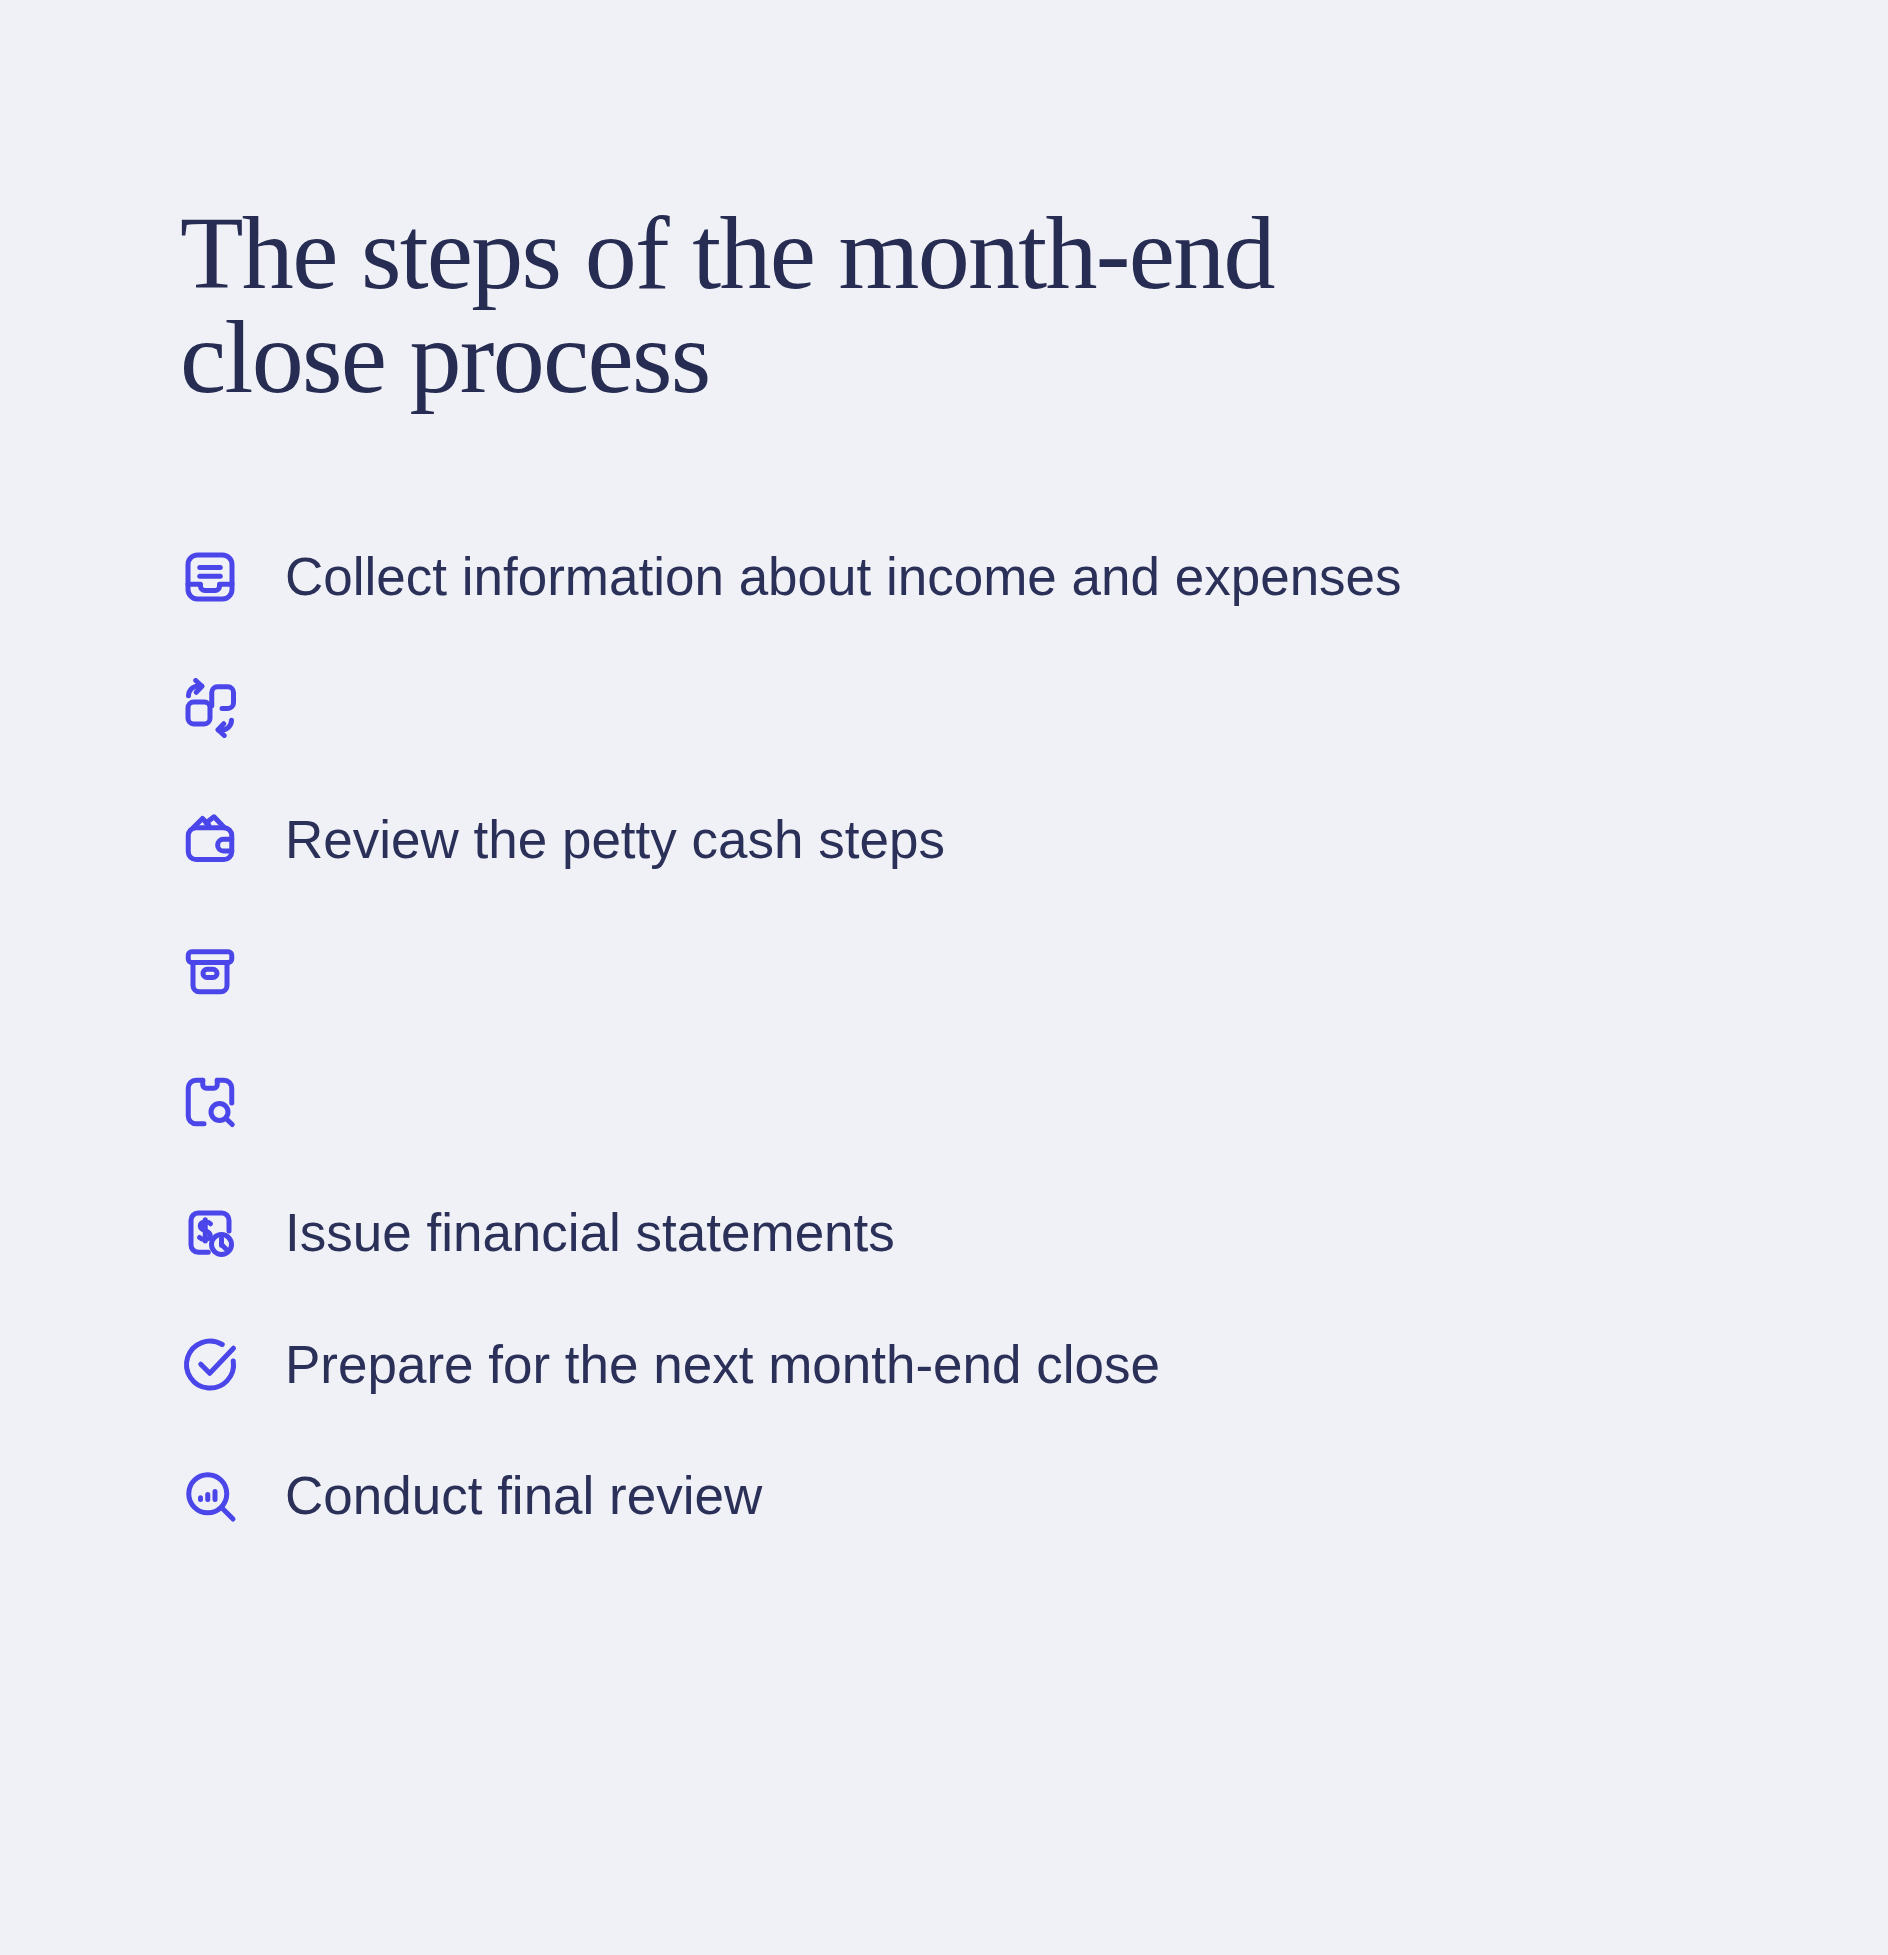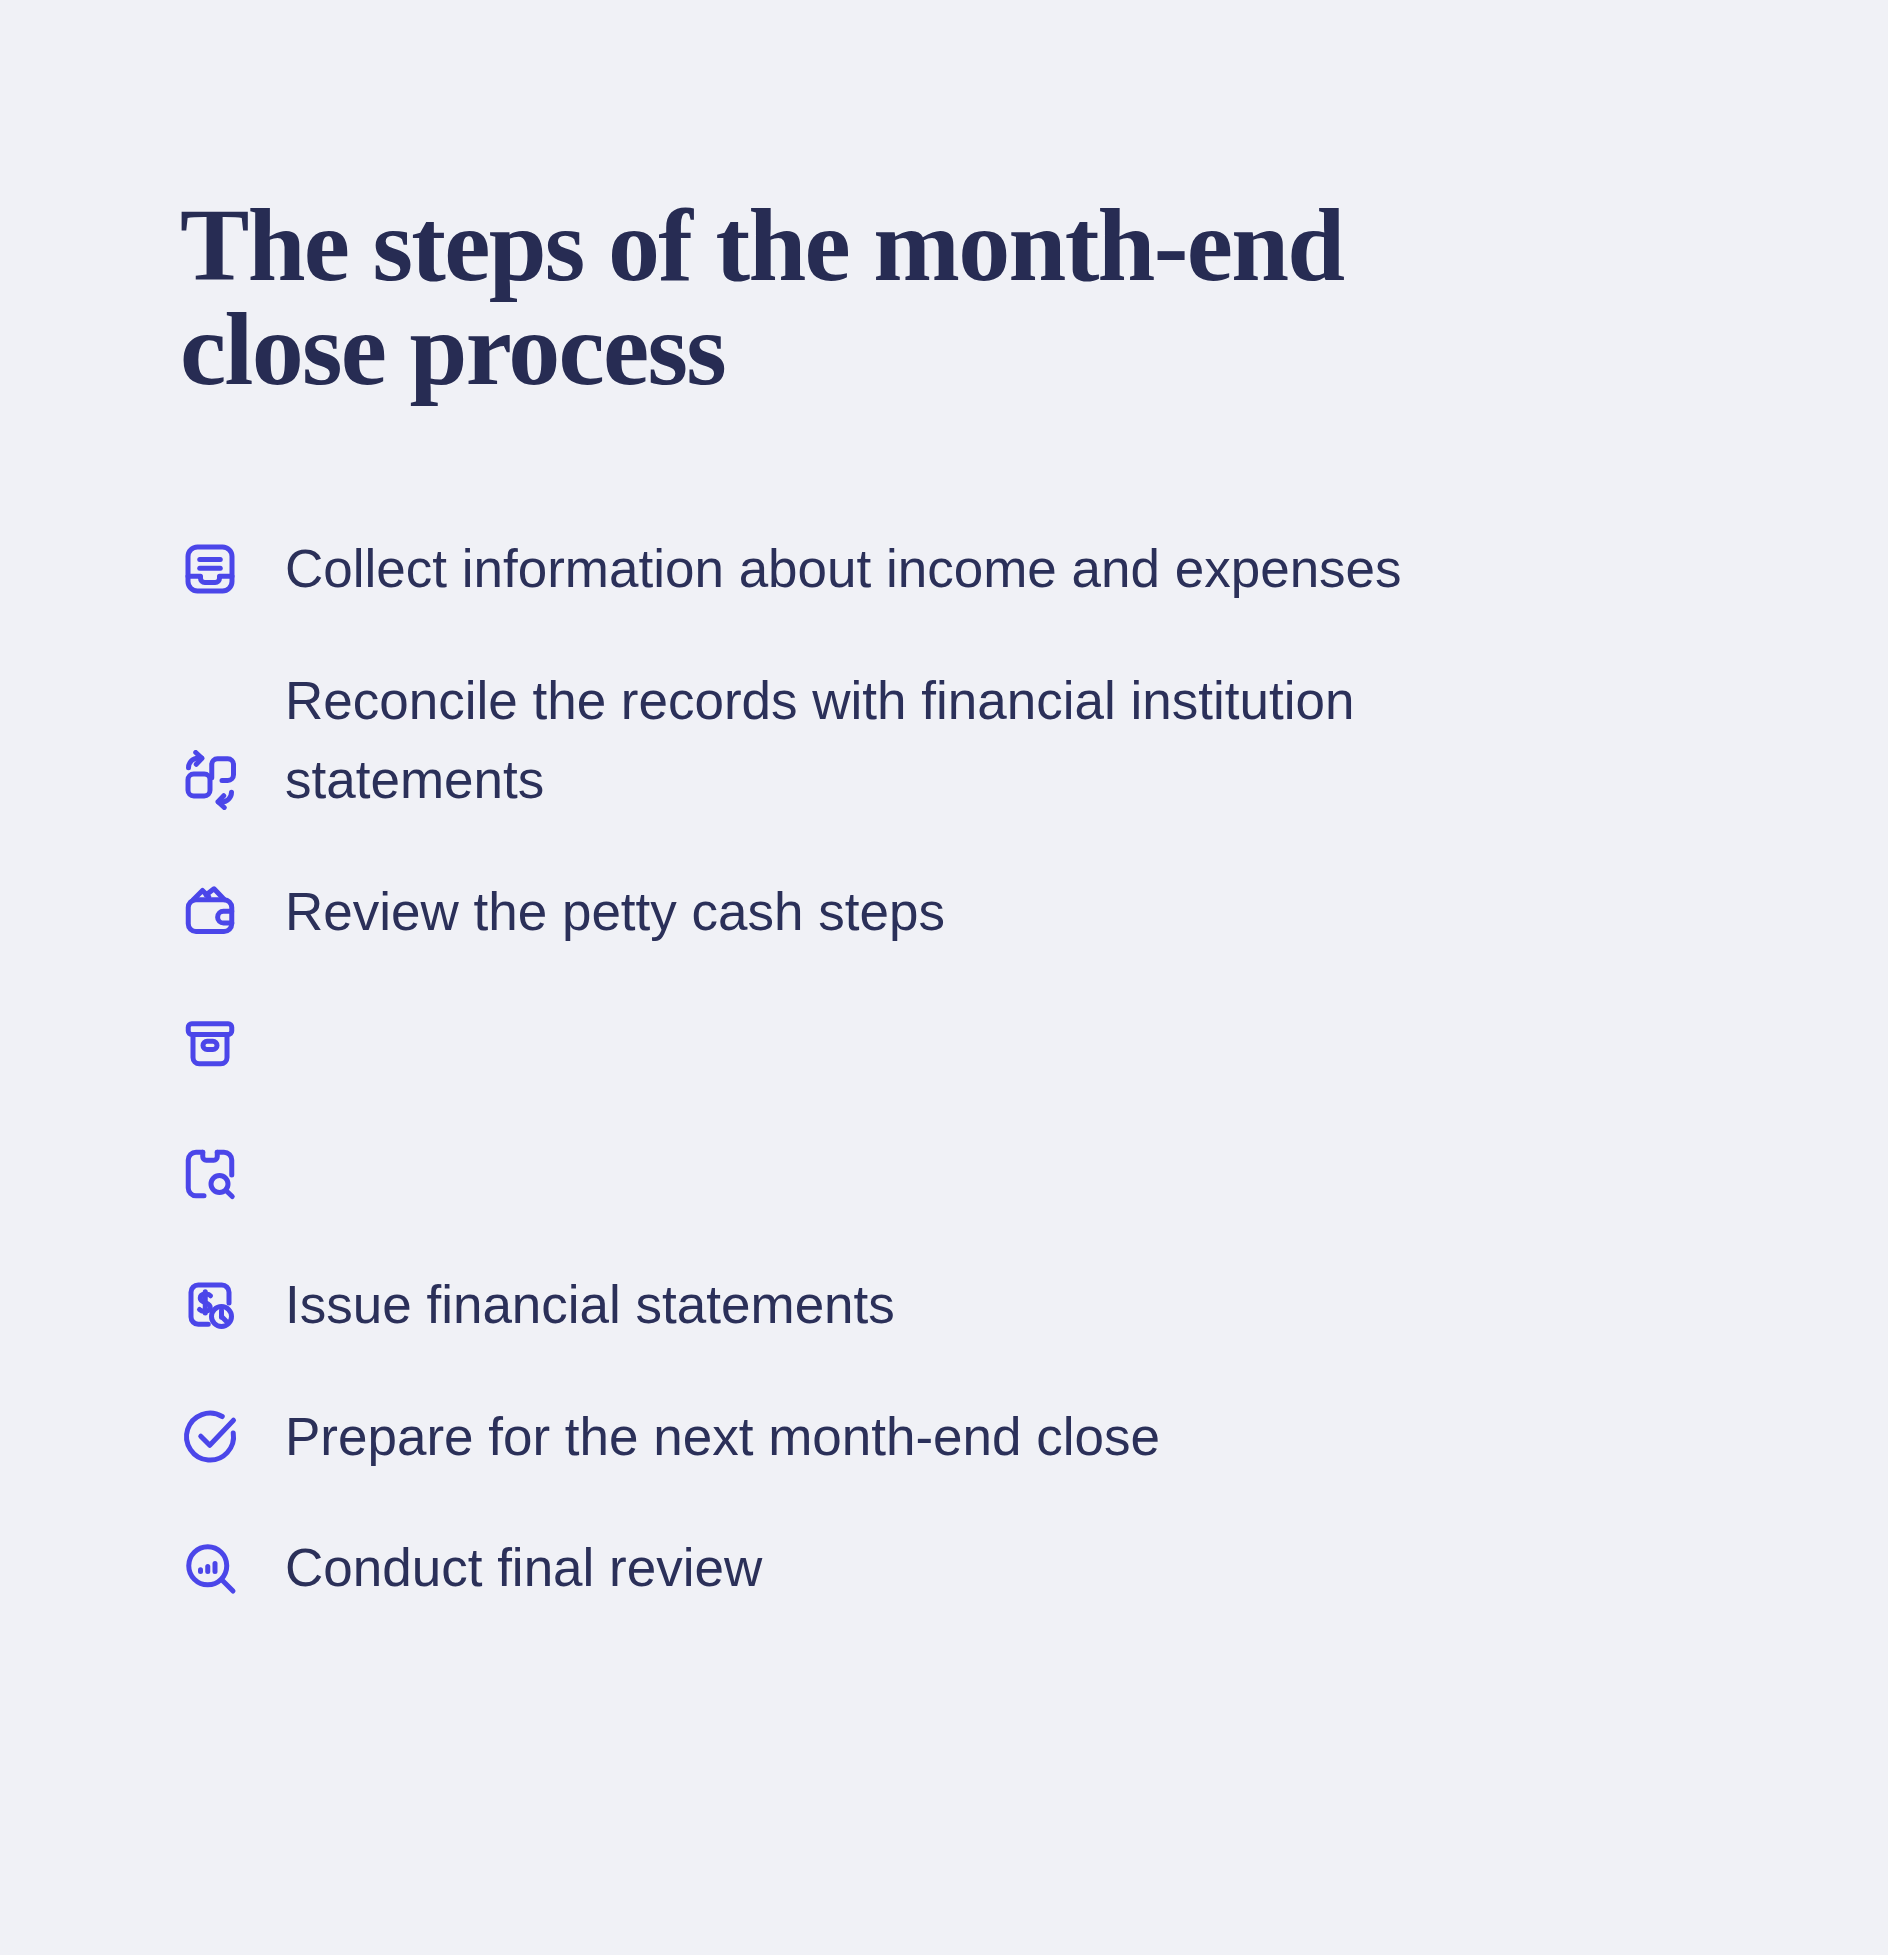--- a/index.html
+++ b/index.html
@@ -6,23 +6,23 @@
     --bg:#F0F1F6; --accent:#4B46E9; --title:#272C53; --text:#2B3059;
   }
   html,body{margin:0;padding:0;}
   body{
     width:1889px;height:1956px;box-sizing:border-box;overflow:hidden;
     background:var(--bg);
     padding:189px 101px 0 180px;
     font-family:"Liberation Sans",sans-serif;
   }
   h1{
-    margin:4px 0 128px 0;
+    margin:12px 0 128px 0;
     font-family:"Liberation Serif",serif;
-    font-weight:700;
+    font-weight:400;
     font-size:104px;
     line-height:1.0;
     letter-spacing:-1.7px;
     color:var(--title);
   }
   h1 span{display:block;}
   .steps{display:flex;flex-direction:column;row-gap:52px;}
   .step{display:flex;align-items:flex-end;column-gap:45px;}
   .icon{
     flex:0 0 60px;width:60px;height:79px;
@@ -59,21 +59,20 @@
     <span class="icon">
   <svg viewBox="0 0 24 24" fill="none" stroke="currentColor" stroke-width="2" stroke-linecap="round" stroke-linejoin="round">
     <rect x="3.2" y="9.6" width="8.8" height="8.8" rx="2.3"></rect>
     <path d="M12.7 11.1V5.8a2.3 2.3 0 0 1 2.3-2.3h4.1a2.3 2.3 0 0 1 2.3 2.3v4.1a2.3 2.3 0 0 1-2.3 2.3h-2.3"></path>
     <path d="M3.4 7.1C3.4 4.9 5.2 3.2 7.4 3.2h1.2"></path>
     <polyline points="6.3 1 8.8 3.3 6.5 5.7"></polyline>
     <path d="M20.6 16.9c0 2.2-1.8 3.9-4 3.9h-1.2"></path>
     <polyline points="17.7 23 15.2 20.7 17.5 18.3"></polyline>
   </svg>
 </span>
-    <span class="label">Reconcile the records with financial institution statements</span>
   </div>
     <div class="step">
     <span class="icon">
   <svg viewBox="0 0 24 24" fill="none" stroke="currentColor" stroke-width="2" stroke-linecap="round" stroke-linejoin="round">
     <polyline points="5.3 7.1 9 3.4 11.5 5.9"></polyline>
     <polyline points="10.4 5.2 13.6 2.7 17.7 7"></polyline>
     <rect x="3.3" y="7.1" width="17.4" height="12.7" rx="3.1"></rect>
     <path d="M20.7 11.7h-3.3a2.35 2.35 0 0 0 0 4.7h3.3"></path>
   </svg>
 </span>

